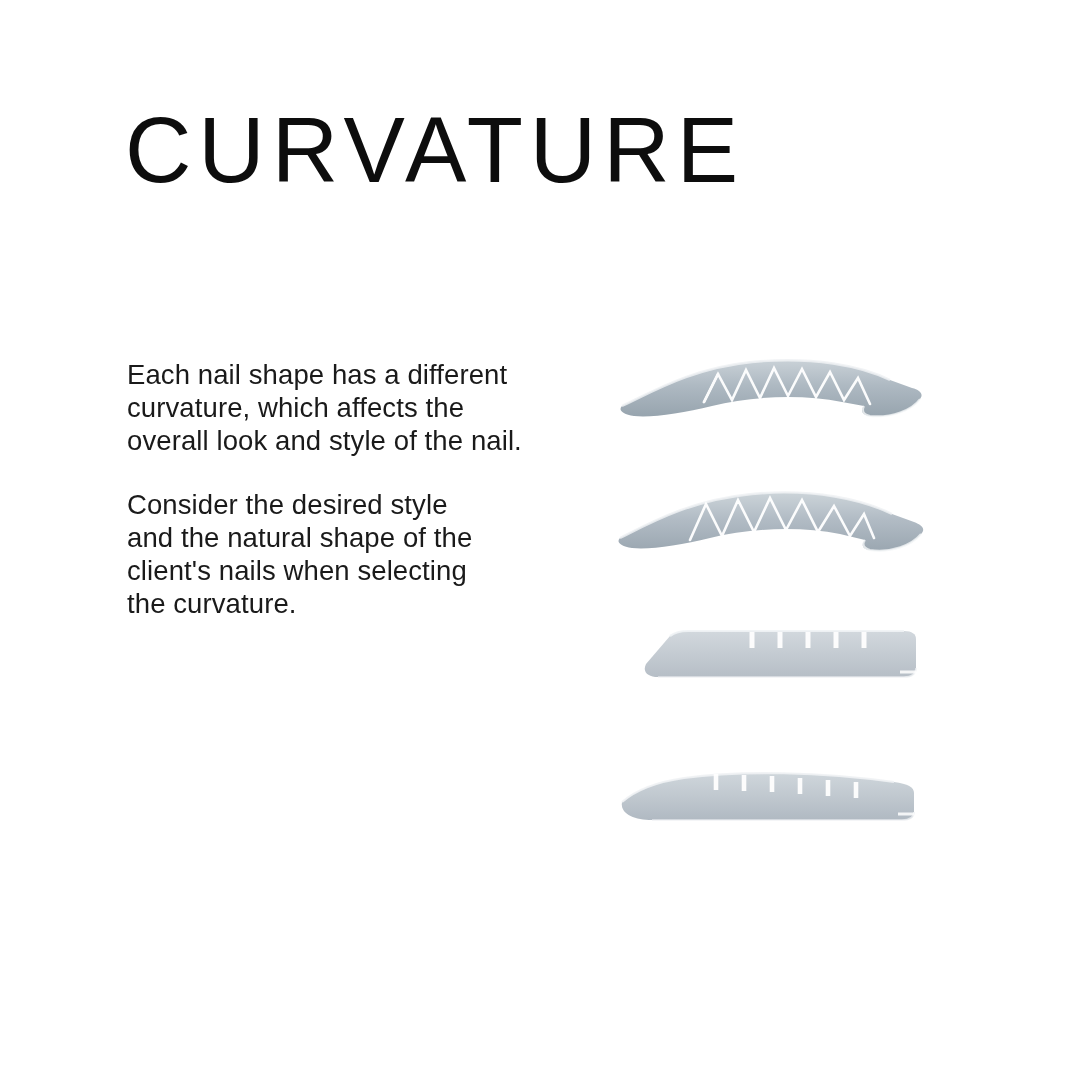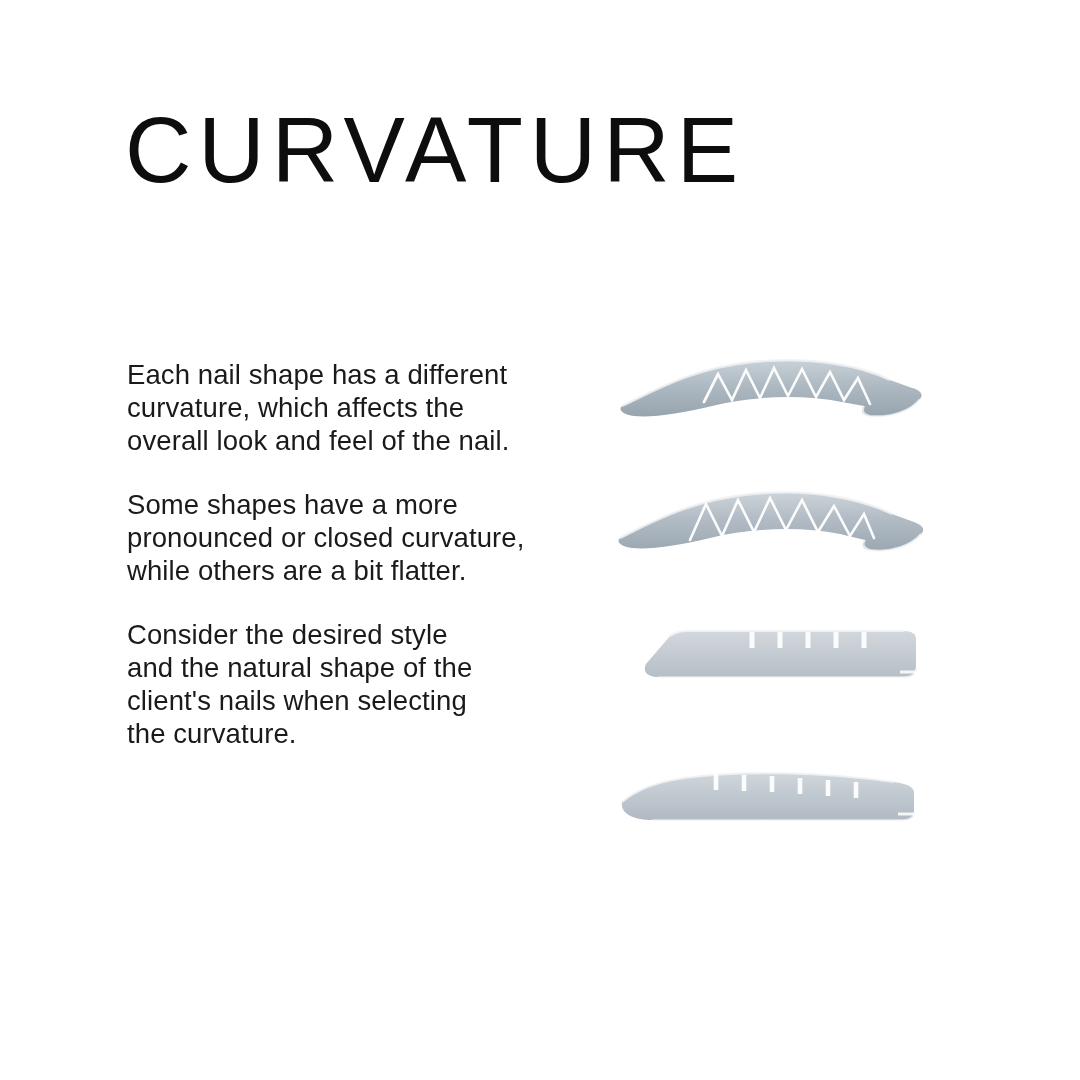--- a/index.html
+++ b/index.html
@@ -82,24 +82,21 @@
 </head>
 <body>
 
 <div class="slide">
 
   <div class="title">CURVATURE</div>
 
   <div class="copy">
     <p class="para">Each nail shape has a different
 curvature, which affects the
-overall look and feel of the nail.</p>
-    <p class="para">Some shapes have a more
-pronounced or closed curvature,
-while others are a bit flatter.</p>
+overall look and style of the nail.</p>
     <p class="para">Consider the desired style
 and the natural shape of the
 client's nails when selecting
 the curvature.</p>
   </div>
 
   <div class="forms">
 
     <div class="form-item form-1">
       <svg viewBox="0 0 340 110" xmlns="http://www.w3.org/2000/svg">

